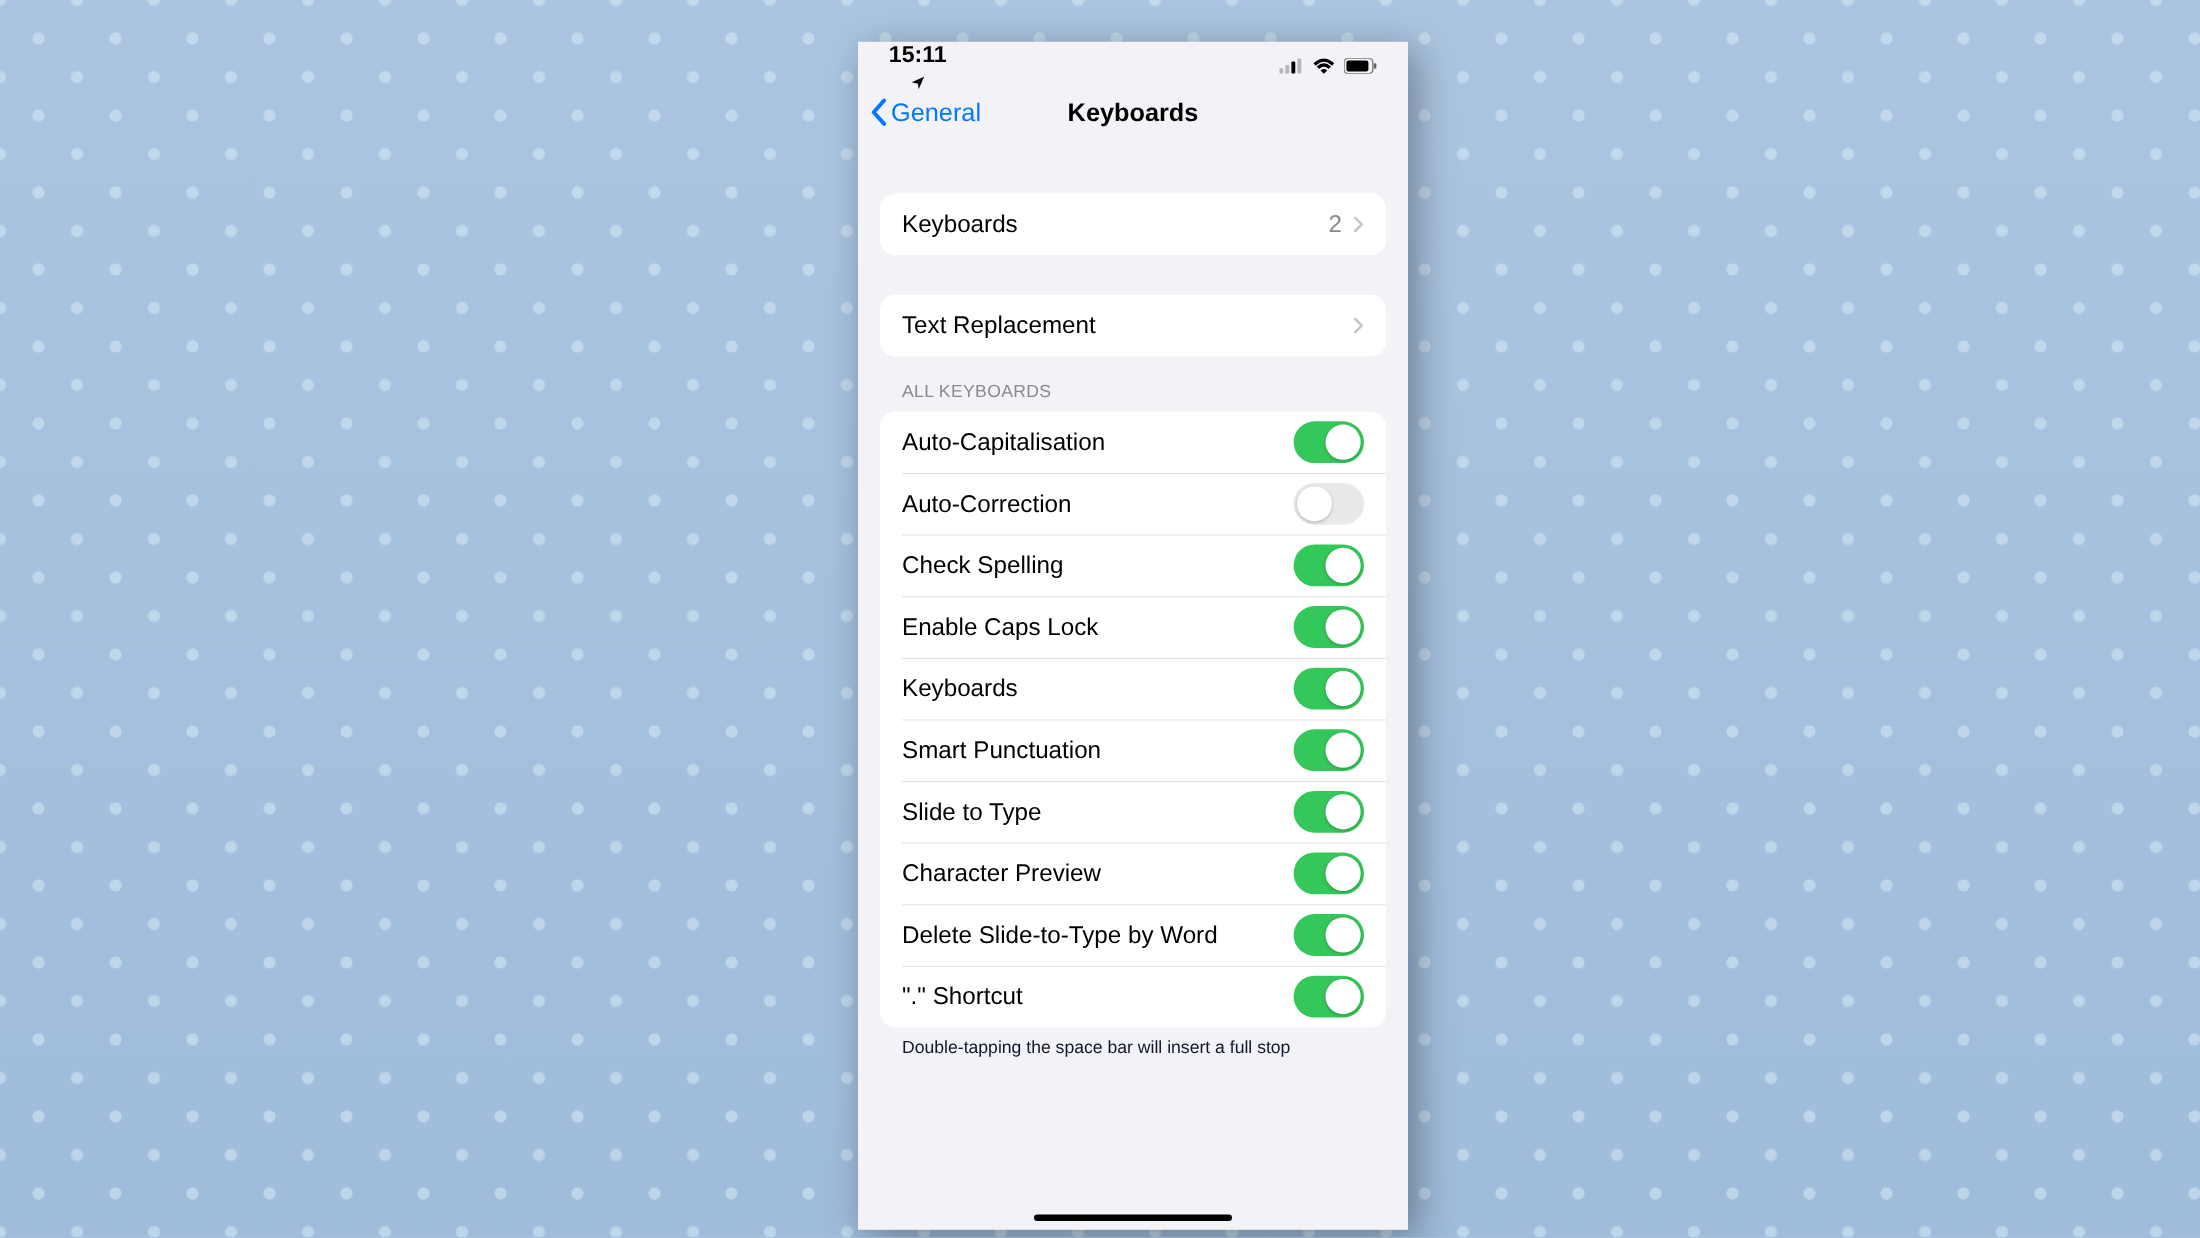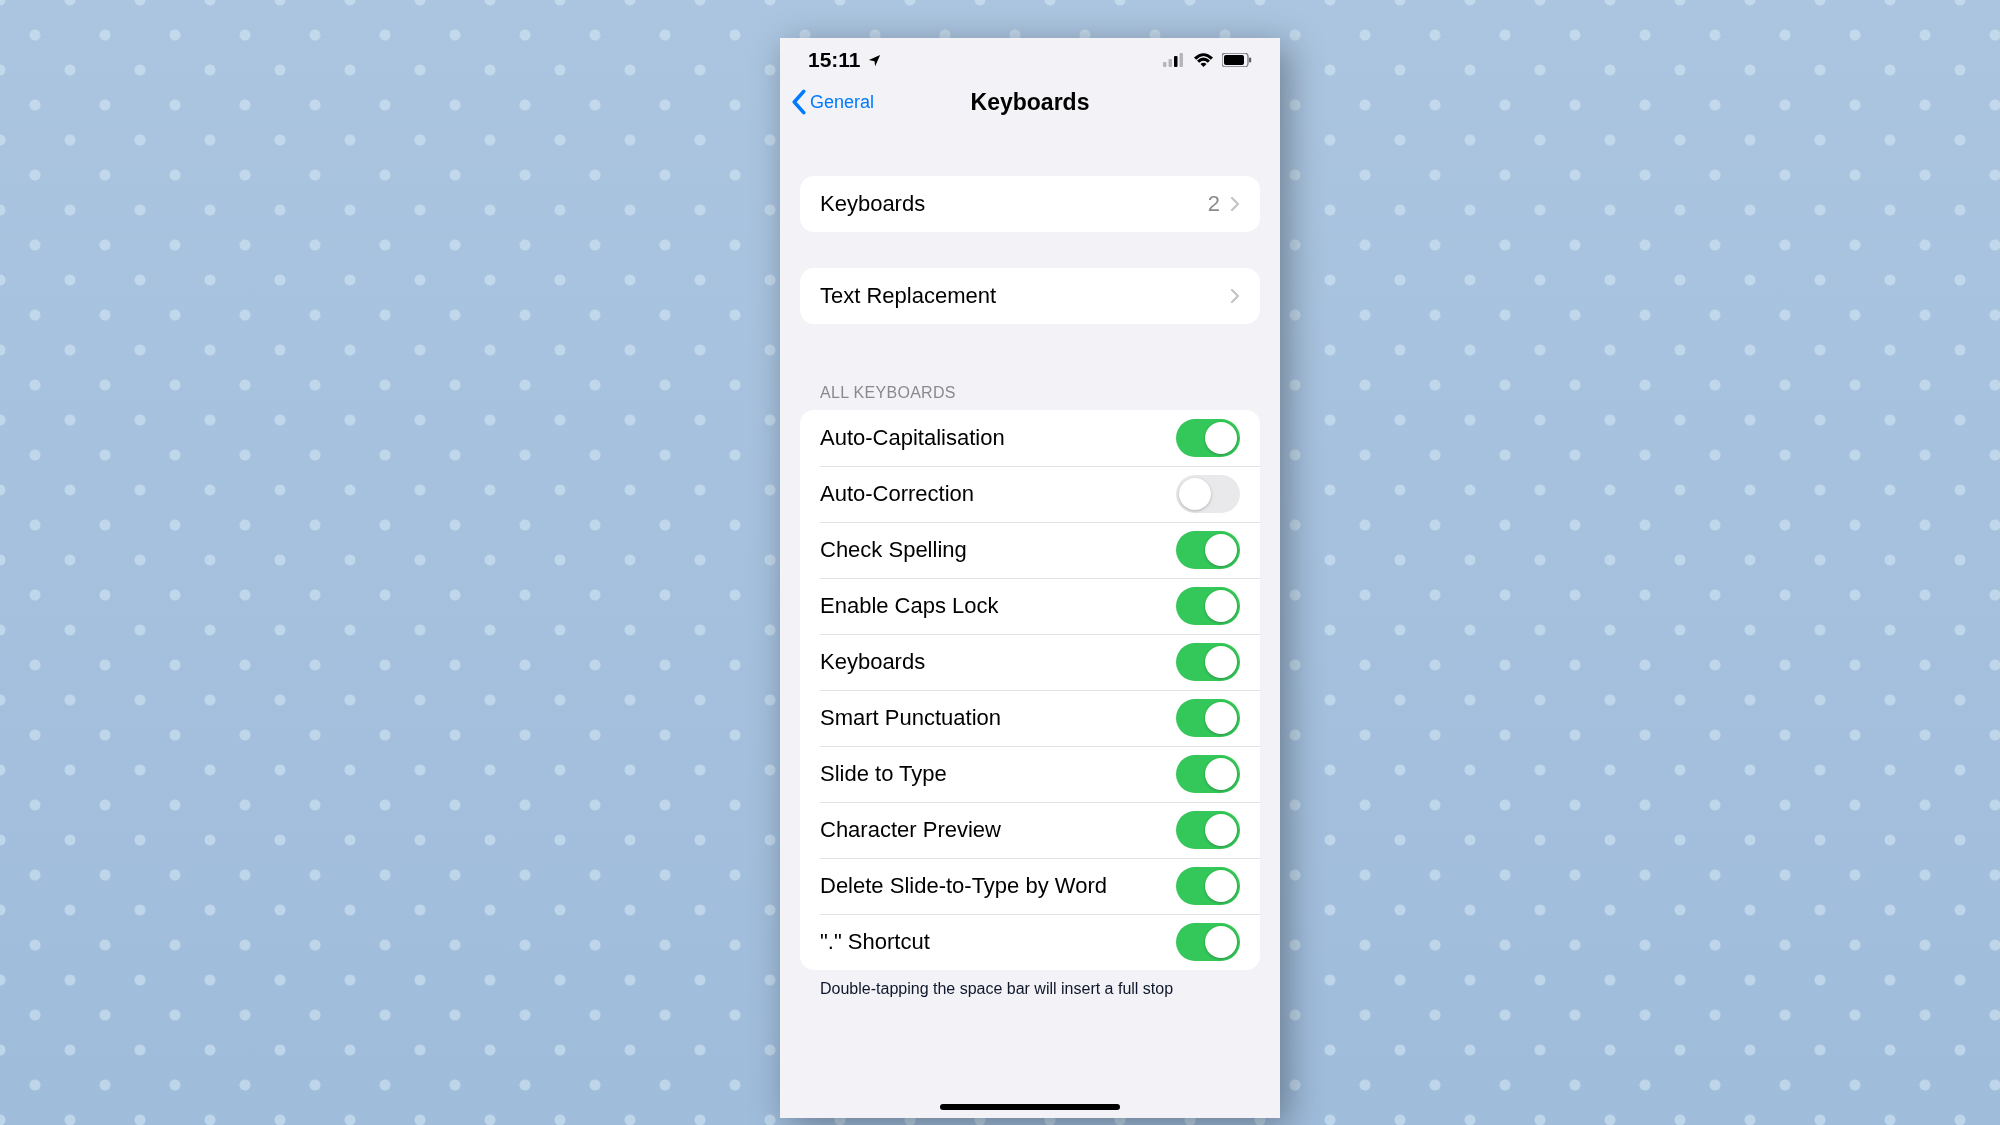--- a/index.html
+++ b/index.html
@@ -44,37 +44,37 @@
     .status-bar {
       height: 38px;
       display: flex;
       align-items: center;
       justify-content: space-between;
       padding: 6px 28px 0 28px;
       font-weight: 600;
       font-size: 21px;
       color: #000;
     }
-    .status-left { display: flex; align-items: center; gap: 6px; }
+    .status-left { display: flex; align-items: center; gap: 6px; flex-direction: column; }
     .status-right { display: flex; align-items: center; gap: 8px; }
     .loc-icon svg, .wifi-icon svg, .cell-icon svg, .batt-icon svg { display: block; }
 
     
     .nav-header {
       height: 52px;
       display: flex;
       align-items: center;
       position: relative;
       padding: 0 8px;
     }
     .back-btn {
       display: flex;
       align-items: center;
       color: #007aff;
-      font-size: 18px;
+      font-size: 23px;
       gap: 2px;
       padding-left: 2px;
     }
     .back-chevron svg { display: block; }
     .nav-title {
       position: absolute;
       left: 0; right: 0;
       text-align: center;
       font-weight: 600;
       font-size: 23px;
@@ -92,21 +92,21 @@
 
     .group {
       margin: 36px 20px 0 20px;
       background: #fff;
       border-radius: 14px;
       overflow: hidden;
     }
     .group.first { margin-top: 48px; }
 
     .section-header {
-      margin: 60px 40px 8px 40px;
+      margin: 24px 40px 8px 40px;
       font-size: 16px;
       letter-spacing: 0.3px;
       color: #8a8a8e;
       text-transform: uppercase;
     }
     .group.after-header { margin-top: 0; text-align: center; }
 
     .row {
       display: flex;
       align-items: center;

